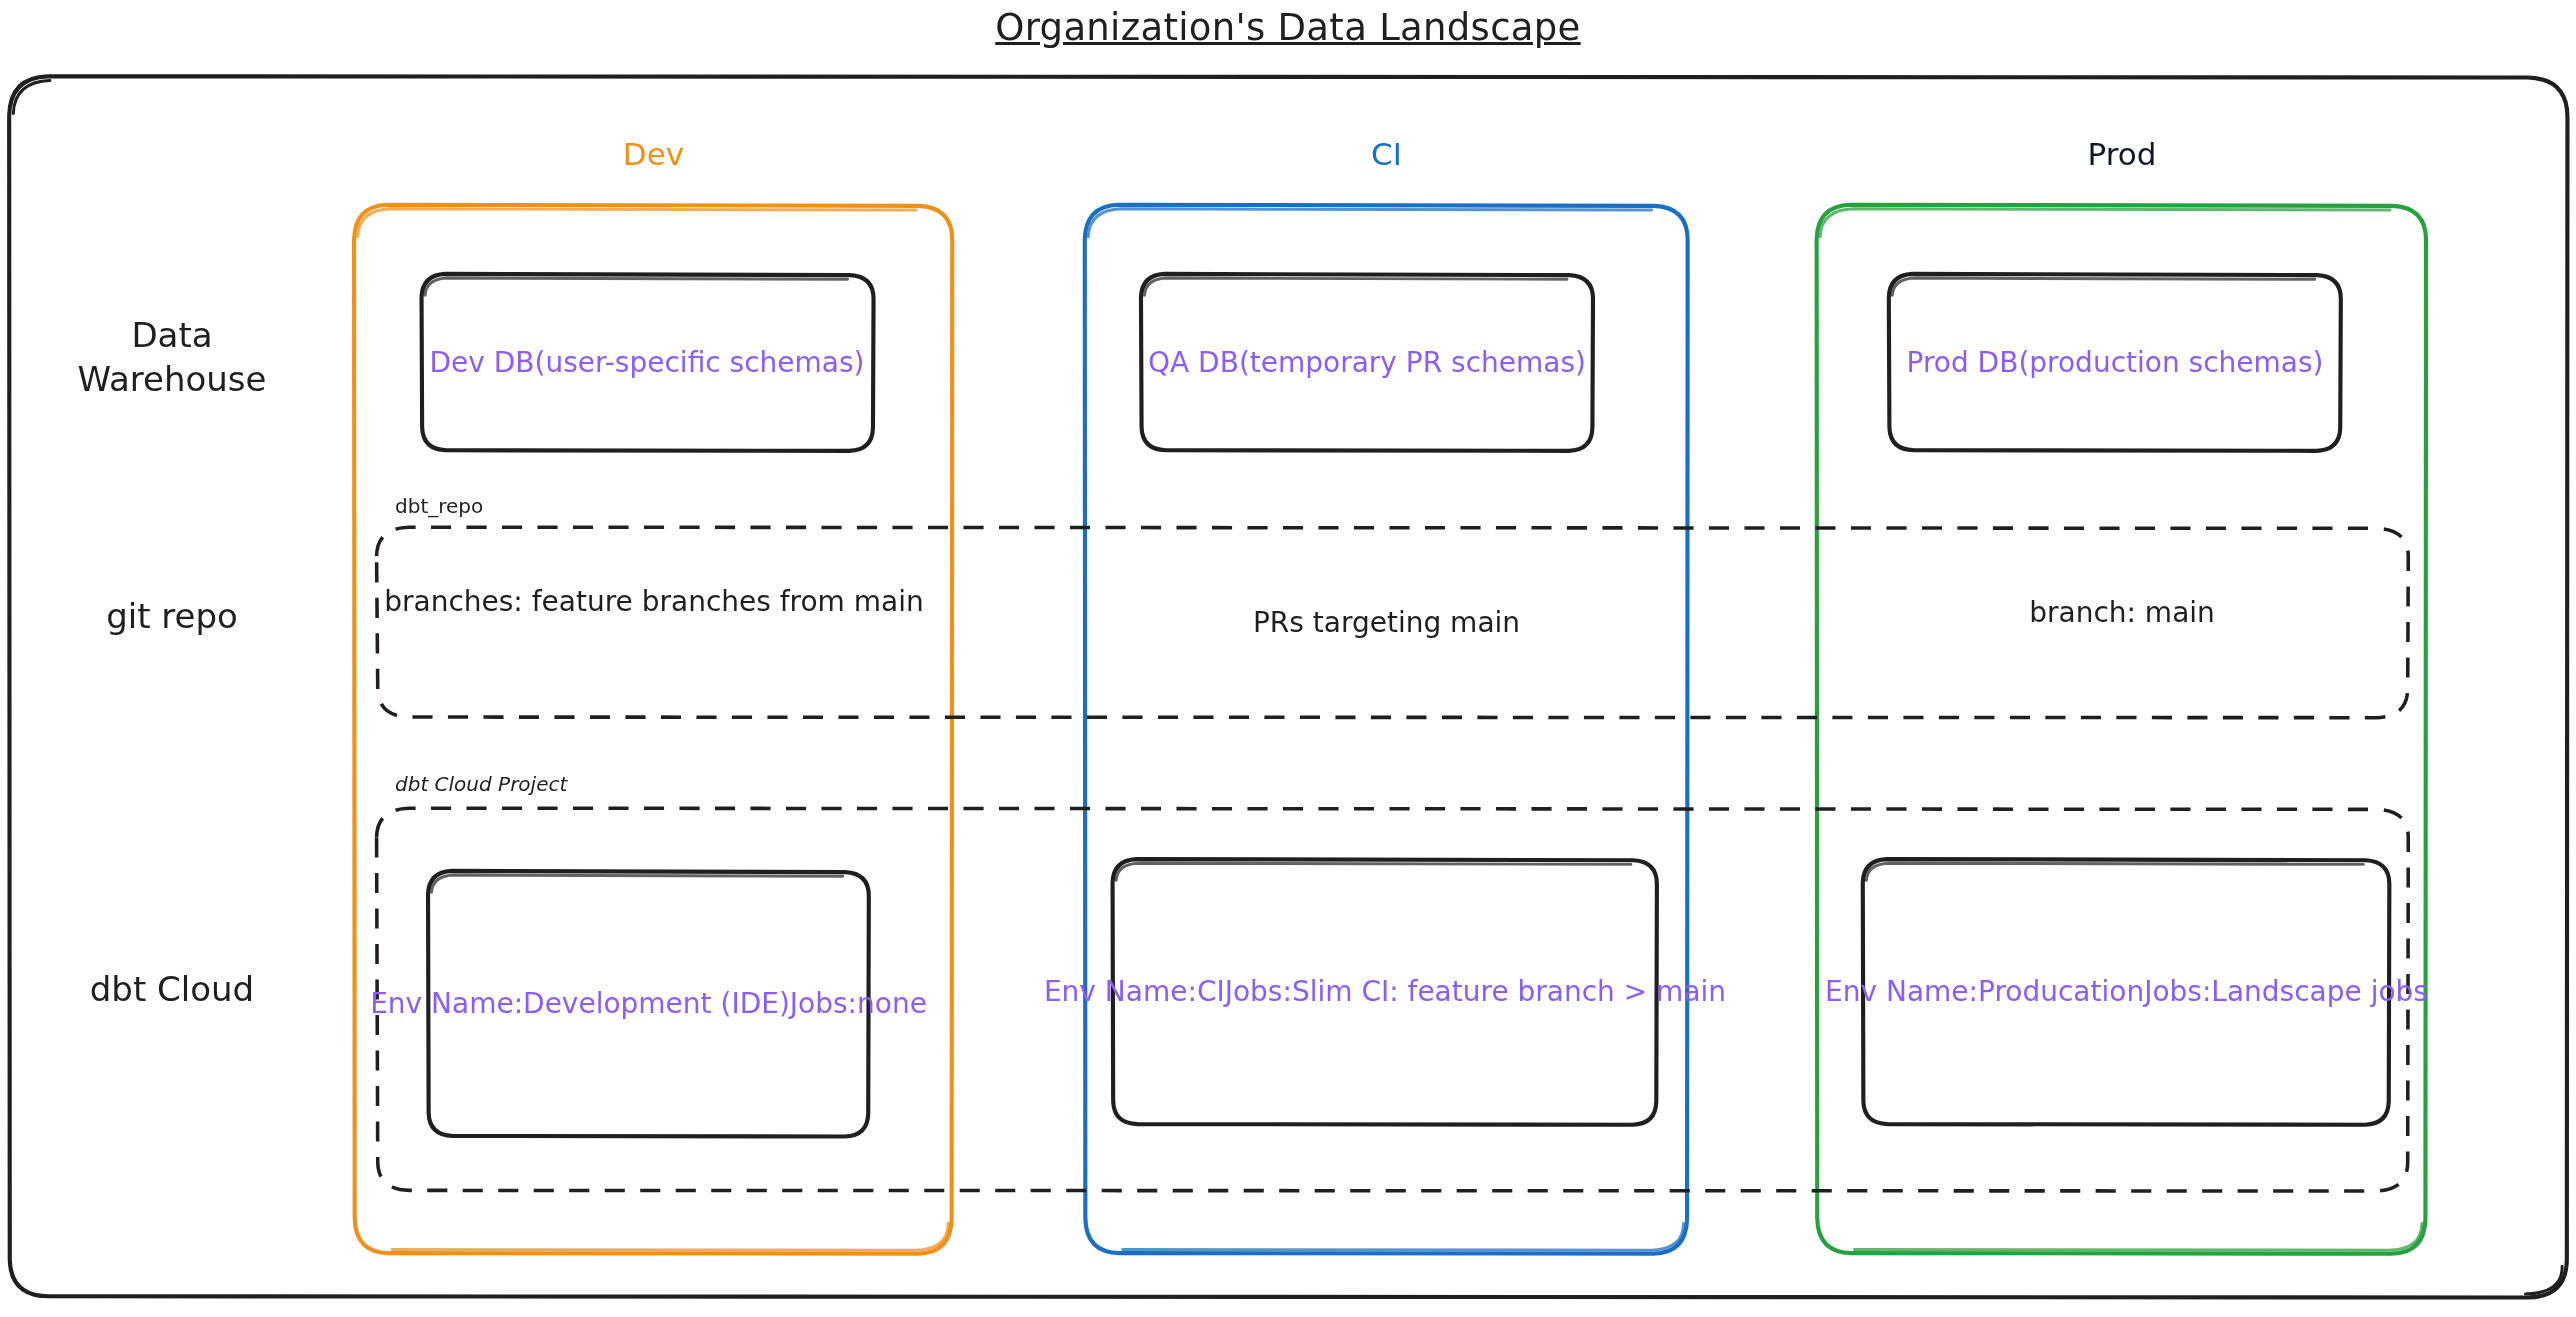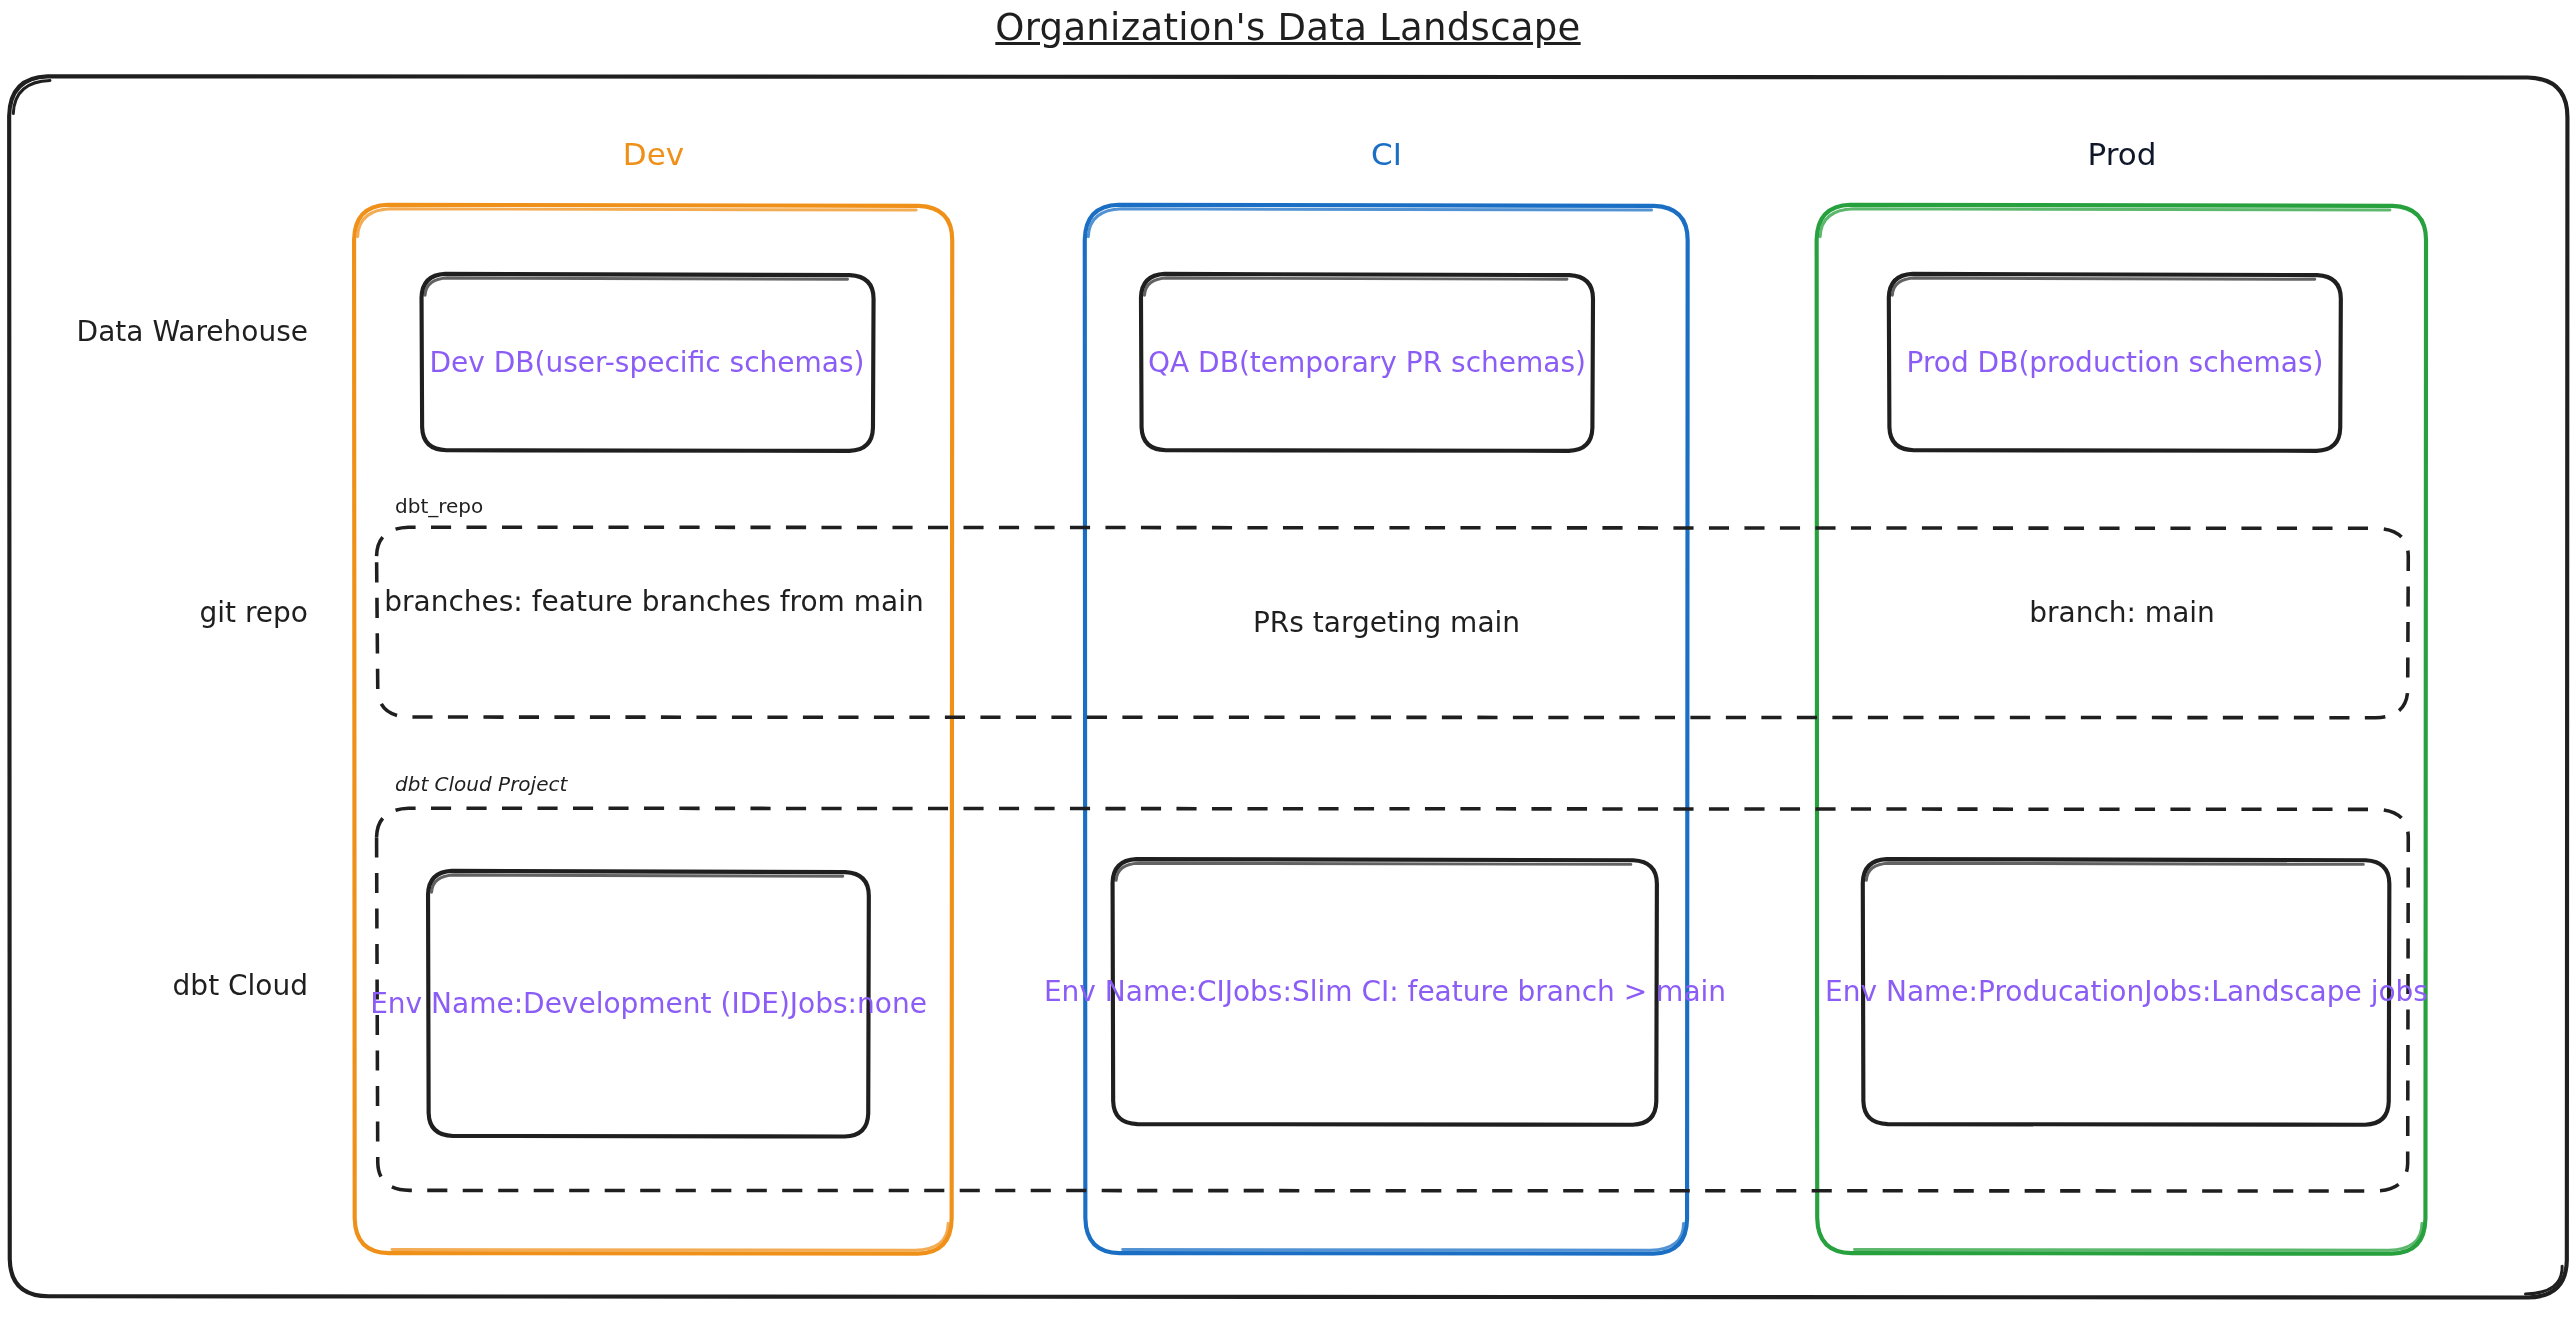--- a/index.html
+++ b/index.html
@@ -14,22 +14,22 @@
   #diagram-title{
     position:absolute;left:0;top:6px;width:2576px;text-align:center;
     font-size:37px;color:#1f1f1f;letter-spacing:0.3px;text-decoration:underline;
   }
 
   .col-header{position:absolute;text-align:center;font-size:31px;margin-top:9px;}
   #col-header-dev  {left:354px; top:127px; width:599px; color:#ef9019;}
   #col-header-ci   {left:1085px;top:127px; width:603px; color:#1a6fc4;}
   #col-header-prod {left:1817px;top:127px; width:610px; color:#0f172a;}
 
-  .row-label{position:absolute;left:36px;width:272px;text-align:right;
-             font-size:28px;line-height:1.28;color:#1f1f1f;}
+  .row-label{position:absolute;left:36px;width:272px;text-align:center;
+             font-size:34px;line-height:1.28;color:#1f1f1f;}
   #row-label-warehouse{top:314px;}
   #row-label-git{top:595px;}
   #row-label-dbtcloud{top:968px;}
 
   .group-label{position:absolute;font-size:20px;color:#1f1f1f;}
   #group-label-repo   {left:395px;top:494px;}
   #group-label-project{left:395px;top:772px;font-style:italic;}
 
   .node{position:absolute;display:flex;flex-direction:row;
         align-items:center;justify-content:center;

